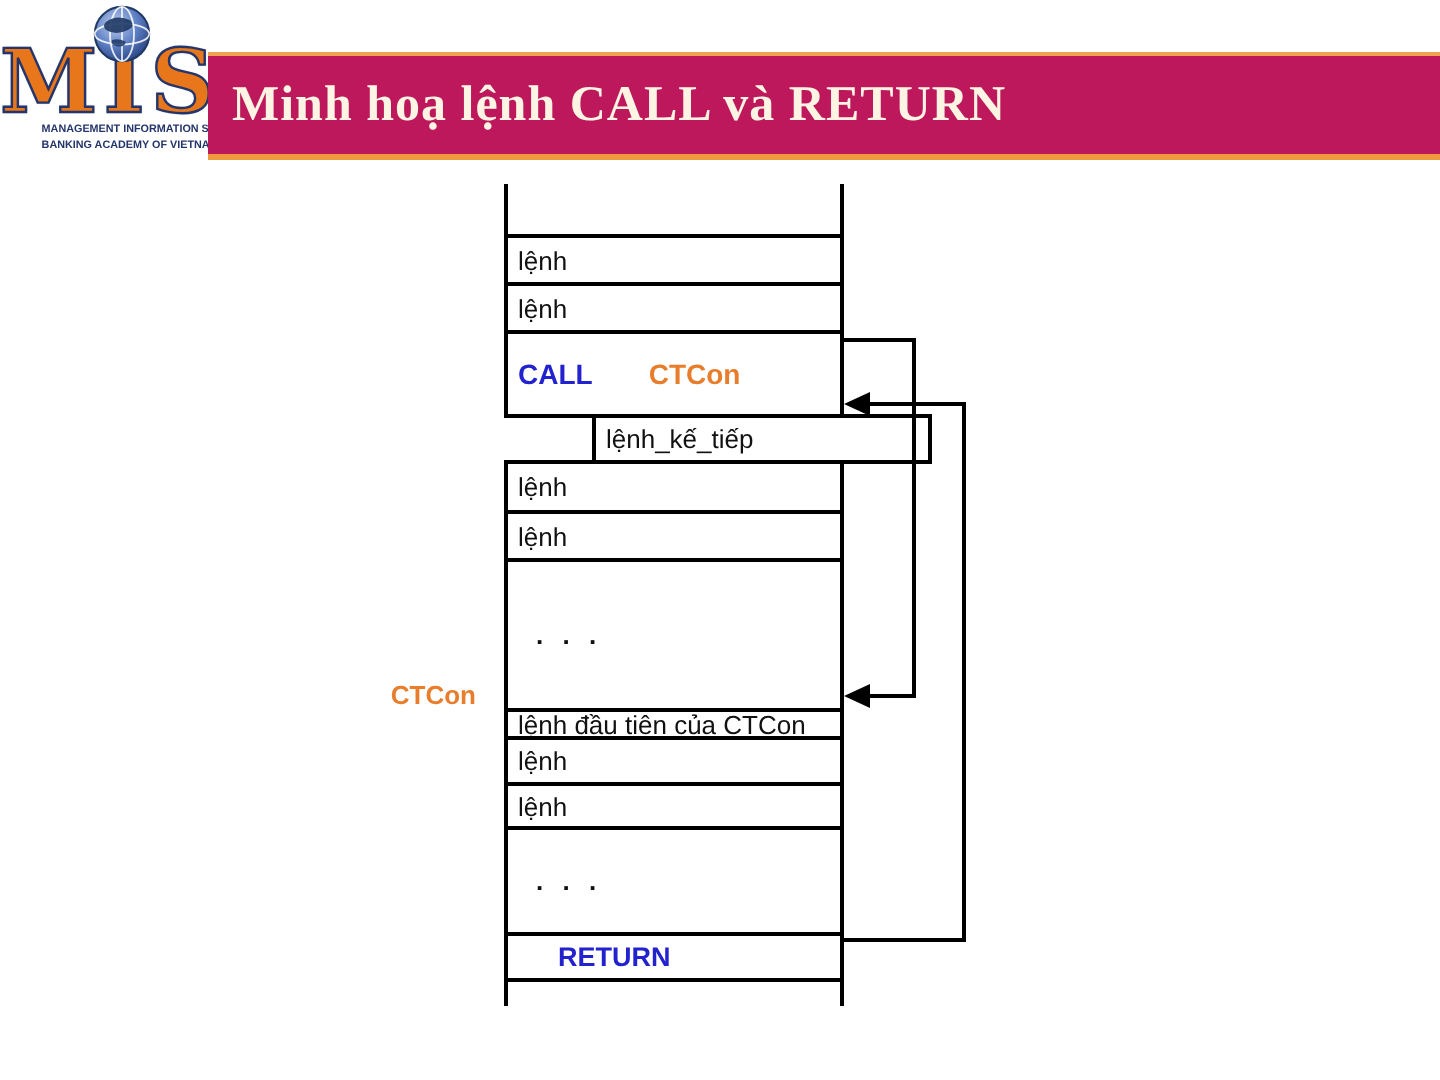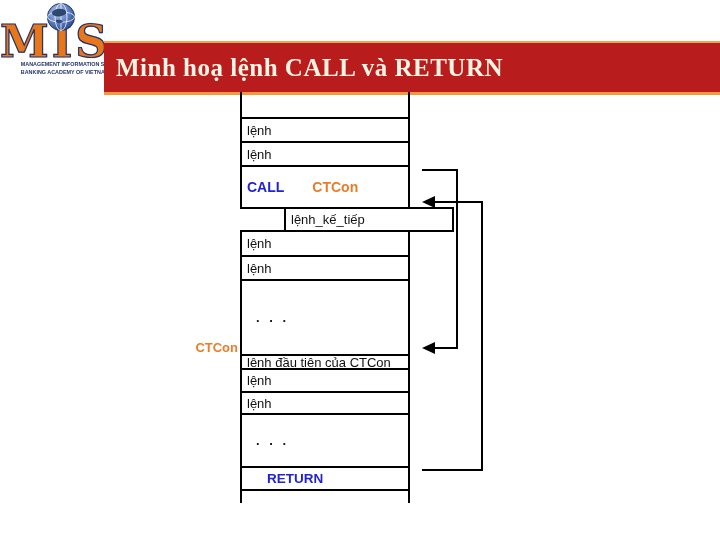--- a/index.html
+++ b/index.html
@@ -22,32 +22,32 @@
   .logo-line {
     position:absolute; left:0; width:104px; text-align:center; white-space:nowrap;
     font-size:9px; font-weight:bold; color:#24356B;
     transform:scale(0.60); transform-origin:50% 0;
   }
   .logo-line1 { top:61px; }
   .logo-line2 { top:69px; }
 
   
   .banner {
-    position:absolute; left:104px; top:41px; width:616px; height:54px;
-    background:#b91c1c;
+    position:absolute; left:104px; top:26px; width:616px; height:54px;
+    background:#be185d;
     border-top:2px solid #EFA24F; border-bottom:3px solid #F09A3E;
     display:flex; align-items:center;
   }
   .banner-title {
     font-family:"Liberation Serif", serif; font-weight:bold; font-size:25px;
     color:#FDF4E3; margin-left:12px; letter-spacing:0.5px; white-space:nowrap;
   }
 
   
-  .memcol { position:absolute; left:240px; top:92px; width:170px; }
+  .memcol { position:absolute; left:252px; top:92px; width:170px; }
   .cell {
     width:170px; border:2px solid #000; background:#fff;
     display:flex; align-items:center; padding-left:5px;
     font-size:13px; color:#111; margin-top:-2px; overflow:hidden; white-space:nowrap;
   }
   .cell.first { margin-top:0; }
   .cell.open { border-top:none; border-bottom:none; margin-top:0; background:transparent; }
   .cell .kw { color:#2222CE; font-weight:bold; font-size:14px; }
   .cell .sub { color:#E87D2B; font-weight:bold; font-size:14px; margin-left:28px; }
   .cell.dots { padding-left:14px; font-weight:bold; letter-spacing:3px; font-size:13px; }

